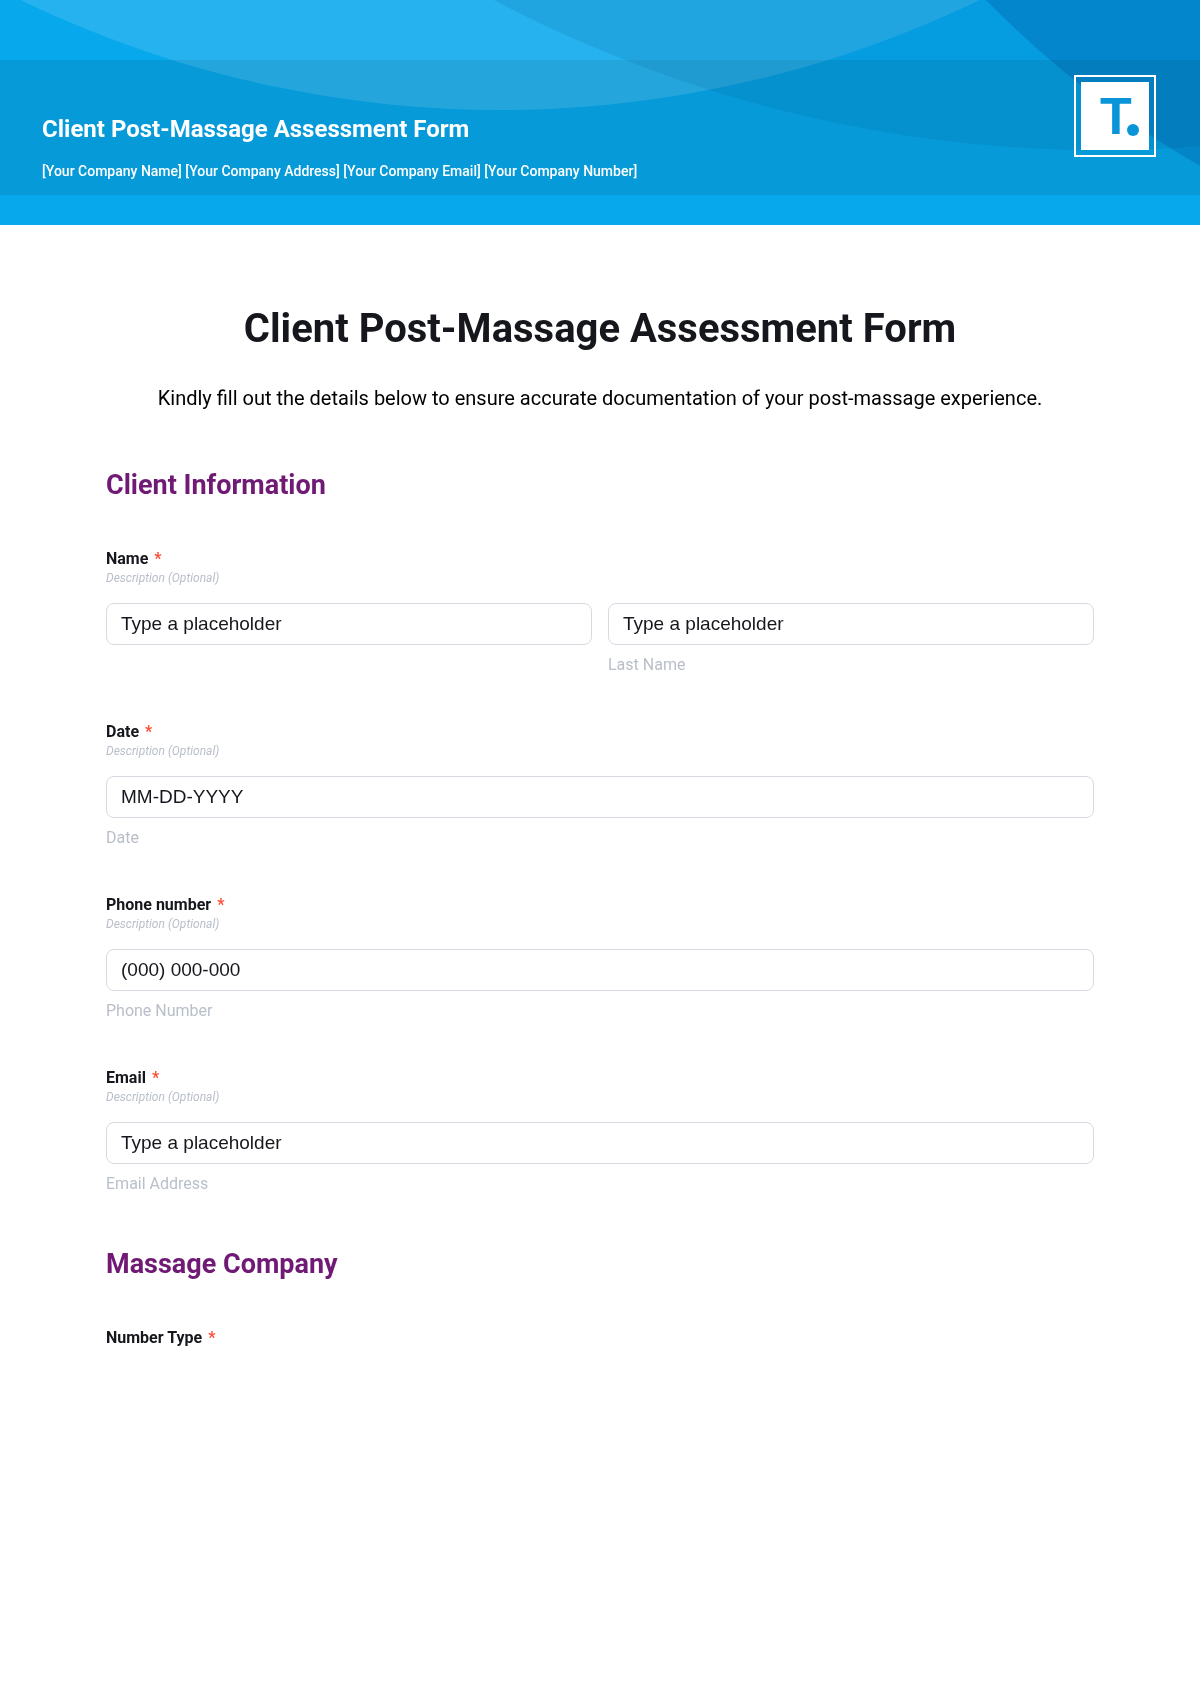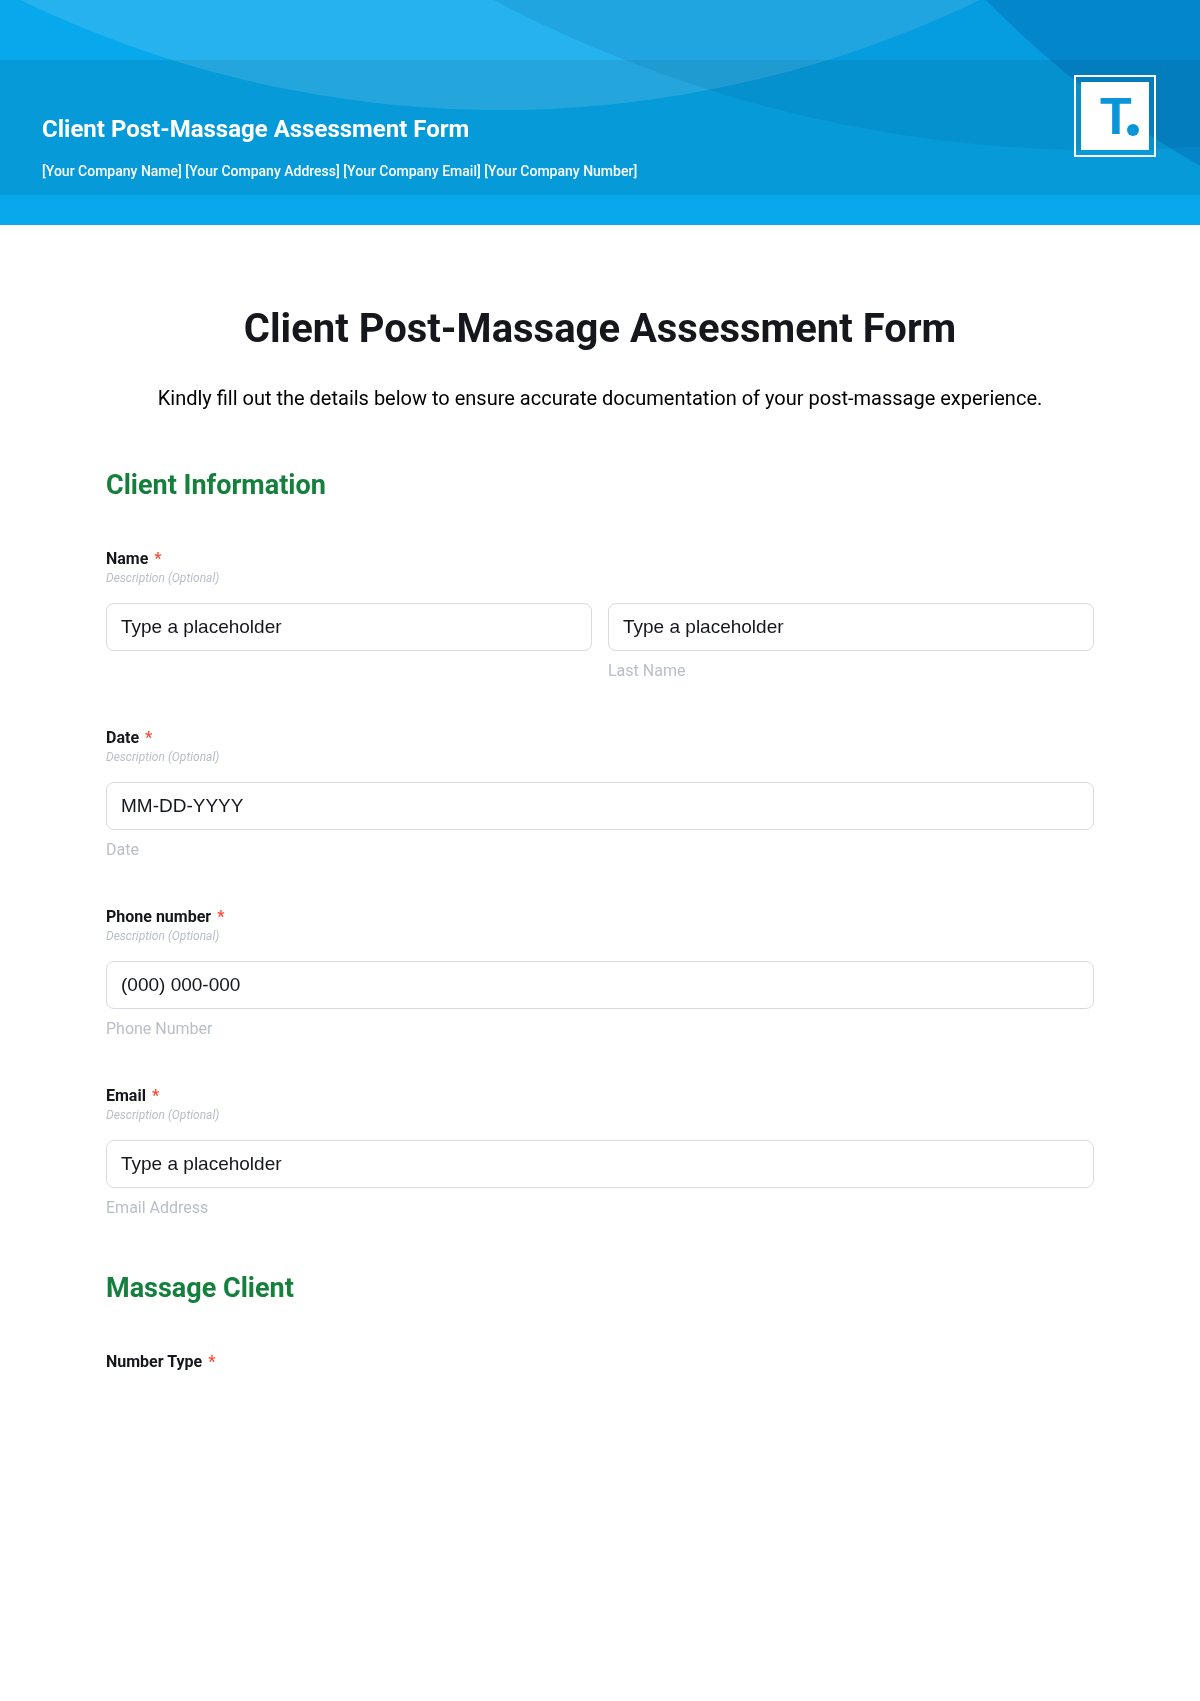--- a/index.html
+++ b/index.html
@@ -114,21 +114,21 @@
     font-size: 20px;
     color: #000000;
     margin-top: 30px;
     line-height: 1.6;
   }
 
   .section-heading {
     font-size: 27px;
     font-weight: 700;
     margin-top: 55px;
-    color: #15803d;
+    color: #701a75;
   }
 
   .field {
     margin-top: 48px;
   }
   .field-label {
     font-size: 16px;
     font-weight: 700;
     color: #15171c;
   }
@@ -140,21 +140,21 @@
     font-size: 12px;
   }
   .field-inputs {
     margin-top: 18px;
     display: flex;
     gap: 16px;
   }
   .input-col { flex: 1; }
   .text-input {
     width: 100%;
-    height: 48px;
+    height: 42px;
     border: 1px solid #d6dae1;
     border-radius: 8px;
     padding: 0 14px;
     font-size: 19px;
     color: #15171c;
     background: #fff;
     outline: none;
   }
   .text-input::placeholder { color: #15171c; }
   .sub-label {
@@ -244,21 +244,21 @@
     </div>
     <div class="field-desc">Description (Optional)</div>
     <div class="field-inputs">
       <div class="input-col">
         <input type="text" class="text-input" placeholder="Type a placeholder" style="">
         <div class="sub-label">Email Address</div>
       </div>
     </div>
   </div>
 
-  <h2 class="section-heading">Massage Client</h2>
+  <h2 class="section-heading">Massage Company</h2>
 
   <div class="field" style="margin-top:48px;">
     <div class="field-label">
       <span>Number Type</span>
       <span class="req">*</span>
     </div>
   </div>
 
 </div>
 

